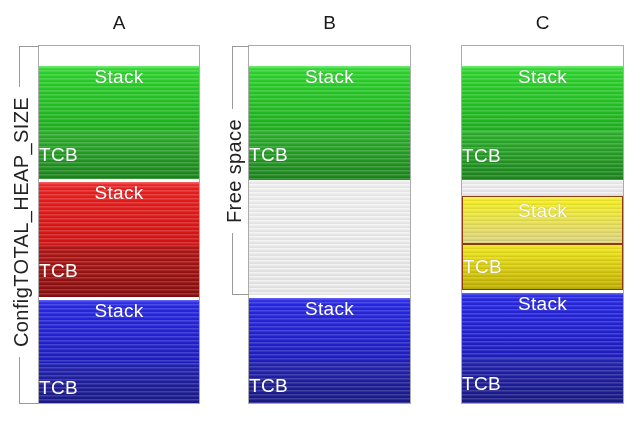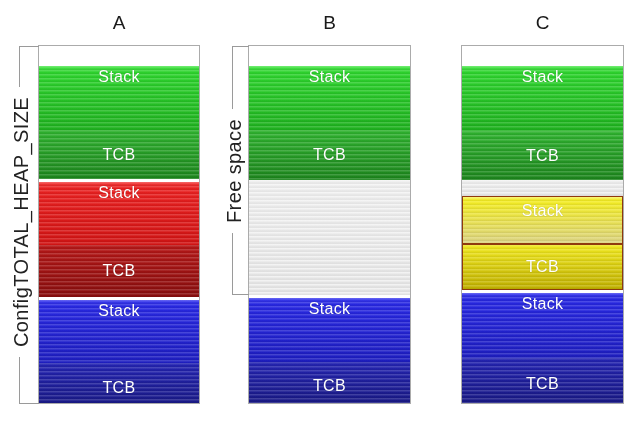--- a/index.html
+++ b/index.html
@@ -11,23 +11,23 @@
     position:absolute; top:12px; height:22px; line-height:22px;
     text-align:center; font-size:19px; color:#1a1a1a;
   }
   .column {
     position:absolute; top:45px; height:359px;
     border:1px solid #ababab; box-sizing:border-box; overflow:hidden;
     background:#fff;
   }
   .seg { width:100%; box-sizing:border-box; position:relative; }
   .seg.stack .seg-label { display:block; text-align:center; margin-top:3px; }
-  .seg.tcb { display:flex; align-items:center; justify-content:center; }
+  .seg.tcb { display:flex; align-items:center; }
   .seg-label {
-    color:#ffffff; font-size:16px; line-height:22px; letter-spacing:0.3px;
+    color:#ffffff; font-size:19px; line-height:22px; letter-spacing:0.3px;
     text-shadow:0 0 1px rgba(0,0,0,0.25);
   }
   .seg.free {
     background-image:
       repeating-linear-gradient(180deg, rgba(255,255,255,0.55) 0px, rgba(255,255,255,0.55) 1px,
         rgba(255,255,255,0) 2px, rgba(0,0,0,0.025) 4px),
       linear-gradient(180deg, #eaeaea, #e2e2e2);
   }
   .seg.empty { background:#ffffff; }
   .seg.task-yellow { border:1px solid #8f3a0e; }

